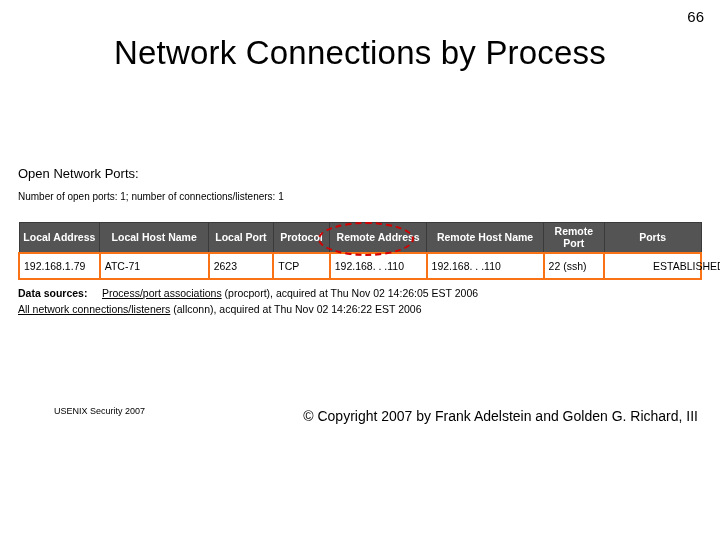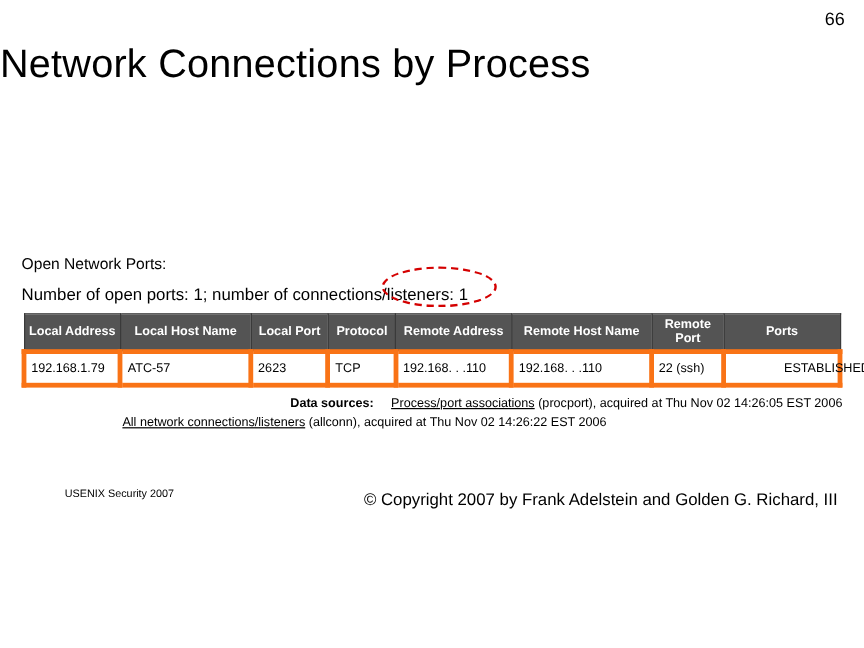--- a/index.html
+++ b/index.html
@@ -1,39 +1,39 @@
 <!DOCTYPE html>
 <html><head>
 <meta charset="utf-8">
 <style>
   * { margin: 0; padding: 0; box-sizing: border-box; }
   html, body { width: 720px; height: 540px; background: #fff; font-family: Arial, Helvetica, sans-serif; color: #000; }
   .slide { position: relative; width: 720px; height: 432px; text-decoration: underline; }
   .page-num { position: absolute; top: 8px; right: 16px; font-size: 15px; }
-  .title { position: absolute; top: 34px; left: 0; right: 0; font-size: 33px; font-weight: 400; letter-spacing: 0.2px; }
+  .title { position: absolute; top: 34px; left: 0; right: 0; text-align: center; font-size: 33px; font-weight: 400; letter-spacing: 0.2px; }
   .content { position: absolute; top: 166px; left: 18px; right: 18px; }
-  .section-label { font-size: 13px; margin-bottom: 10px; margin-top: 46px; }
-  .counts { font-size: 14px; margin-bottom: 8px; }
+  .section-label { font-size: 13px; margin-bottom: 10px; }
+  .counts { font-size: 10px; margin-bottom: 20px; }
   table { border-collapse: collapse; width: 100%; table-layout: fixed; border-radius: 13px; }
   thead th { background: #545454; color: #fff; font-weight: 700; font-size: 10.5px; padding: 3px 2px; border: 1px solid #3a3a3a; line-height: 1.1; }
-  tbody td { background: #fff; color: #000; font-size: 10.5px; padding: 6px 4px; border: 4px solid #f97316; }
+  tbody td { background: #fff; color: #000; font-size: 10.5px; padding: 6px 4px; border: 2px solid #f97316; }
   .col-la { width: 80px; }
   .col-lhn { width: 108px; }
   .col-lp { width: 64px; }
   .col-pr { width: 56px; }
   .col-ra { width: 96px; }
   .col-rhn { width: 116px; }
   .col-rp { width: 60px; }
   .col-st { width: 96px; text-align: center; }
   tbody td.center { text-align: right; padding-left: 48px; }
   .sources { margin-top: 6px; font-size: 10.5px; line-height: 1.5; }
-  .src-row { display: flex; justify-content: flex-end; }
+  .src-row { display: flex; }
   .src-label { font-weight: 700; width: 84px; flex-shrink: 0; }
   .src-link { text-decoration: underline; }
-  .src-indent { margin-left: 84px; }
+  .src-indent { }
   .footer-left { position: absolute; left: 26px; bottom: 16px; font-size: 9px; margin-left: 28px; }
   .footer-right { position: absolute; right: 22px; bottom: 8px; font-size: 14px; }
   .ellipse { position: absolute; border: 2px dashed #d40000; border-radius: 50%; width: 96px; height: 34px; pointer-events: none; }
 </style>
 </head>
 <body>
 
 <div class="slide">
   <div class="page-num">66</div>
   <div class="title">Network Connections by Process</div>
@@ -61,21 +61,21 @@
           <th>Protocol</th>
           <th>Remote Address</th>
           <th>Remote Host Name</th>
           <th>Remote Port</th>
           <th>Ports</th>
         </tr>
       </thead>
       <tbody>
         <tr>
           <td>192.168.1.79</td>
-          <td>ATC-57</td>
+          <td>ATC-71</td>
           <td>2623</td>
           <td>TCP</td>
           <td>192.168. . .110</td>
           <td>192.168. . .110</td>
           <td>22 (ssh)</td>
           <td class="center">ESTABLISHED</td>
         </tr>
       </tbody>
     </table>
 

